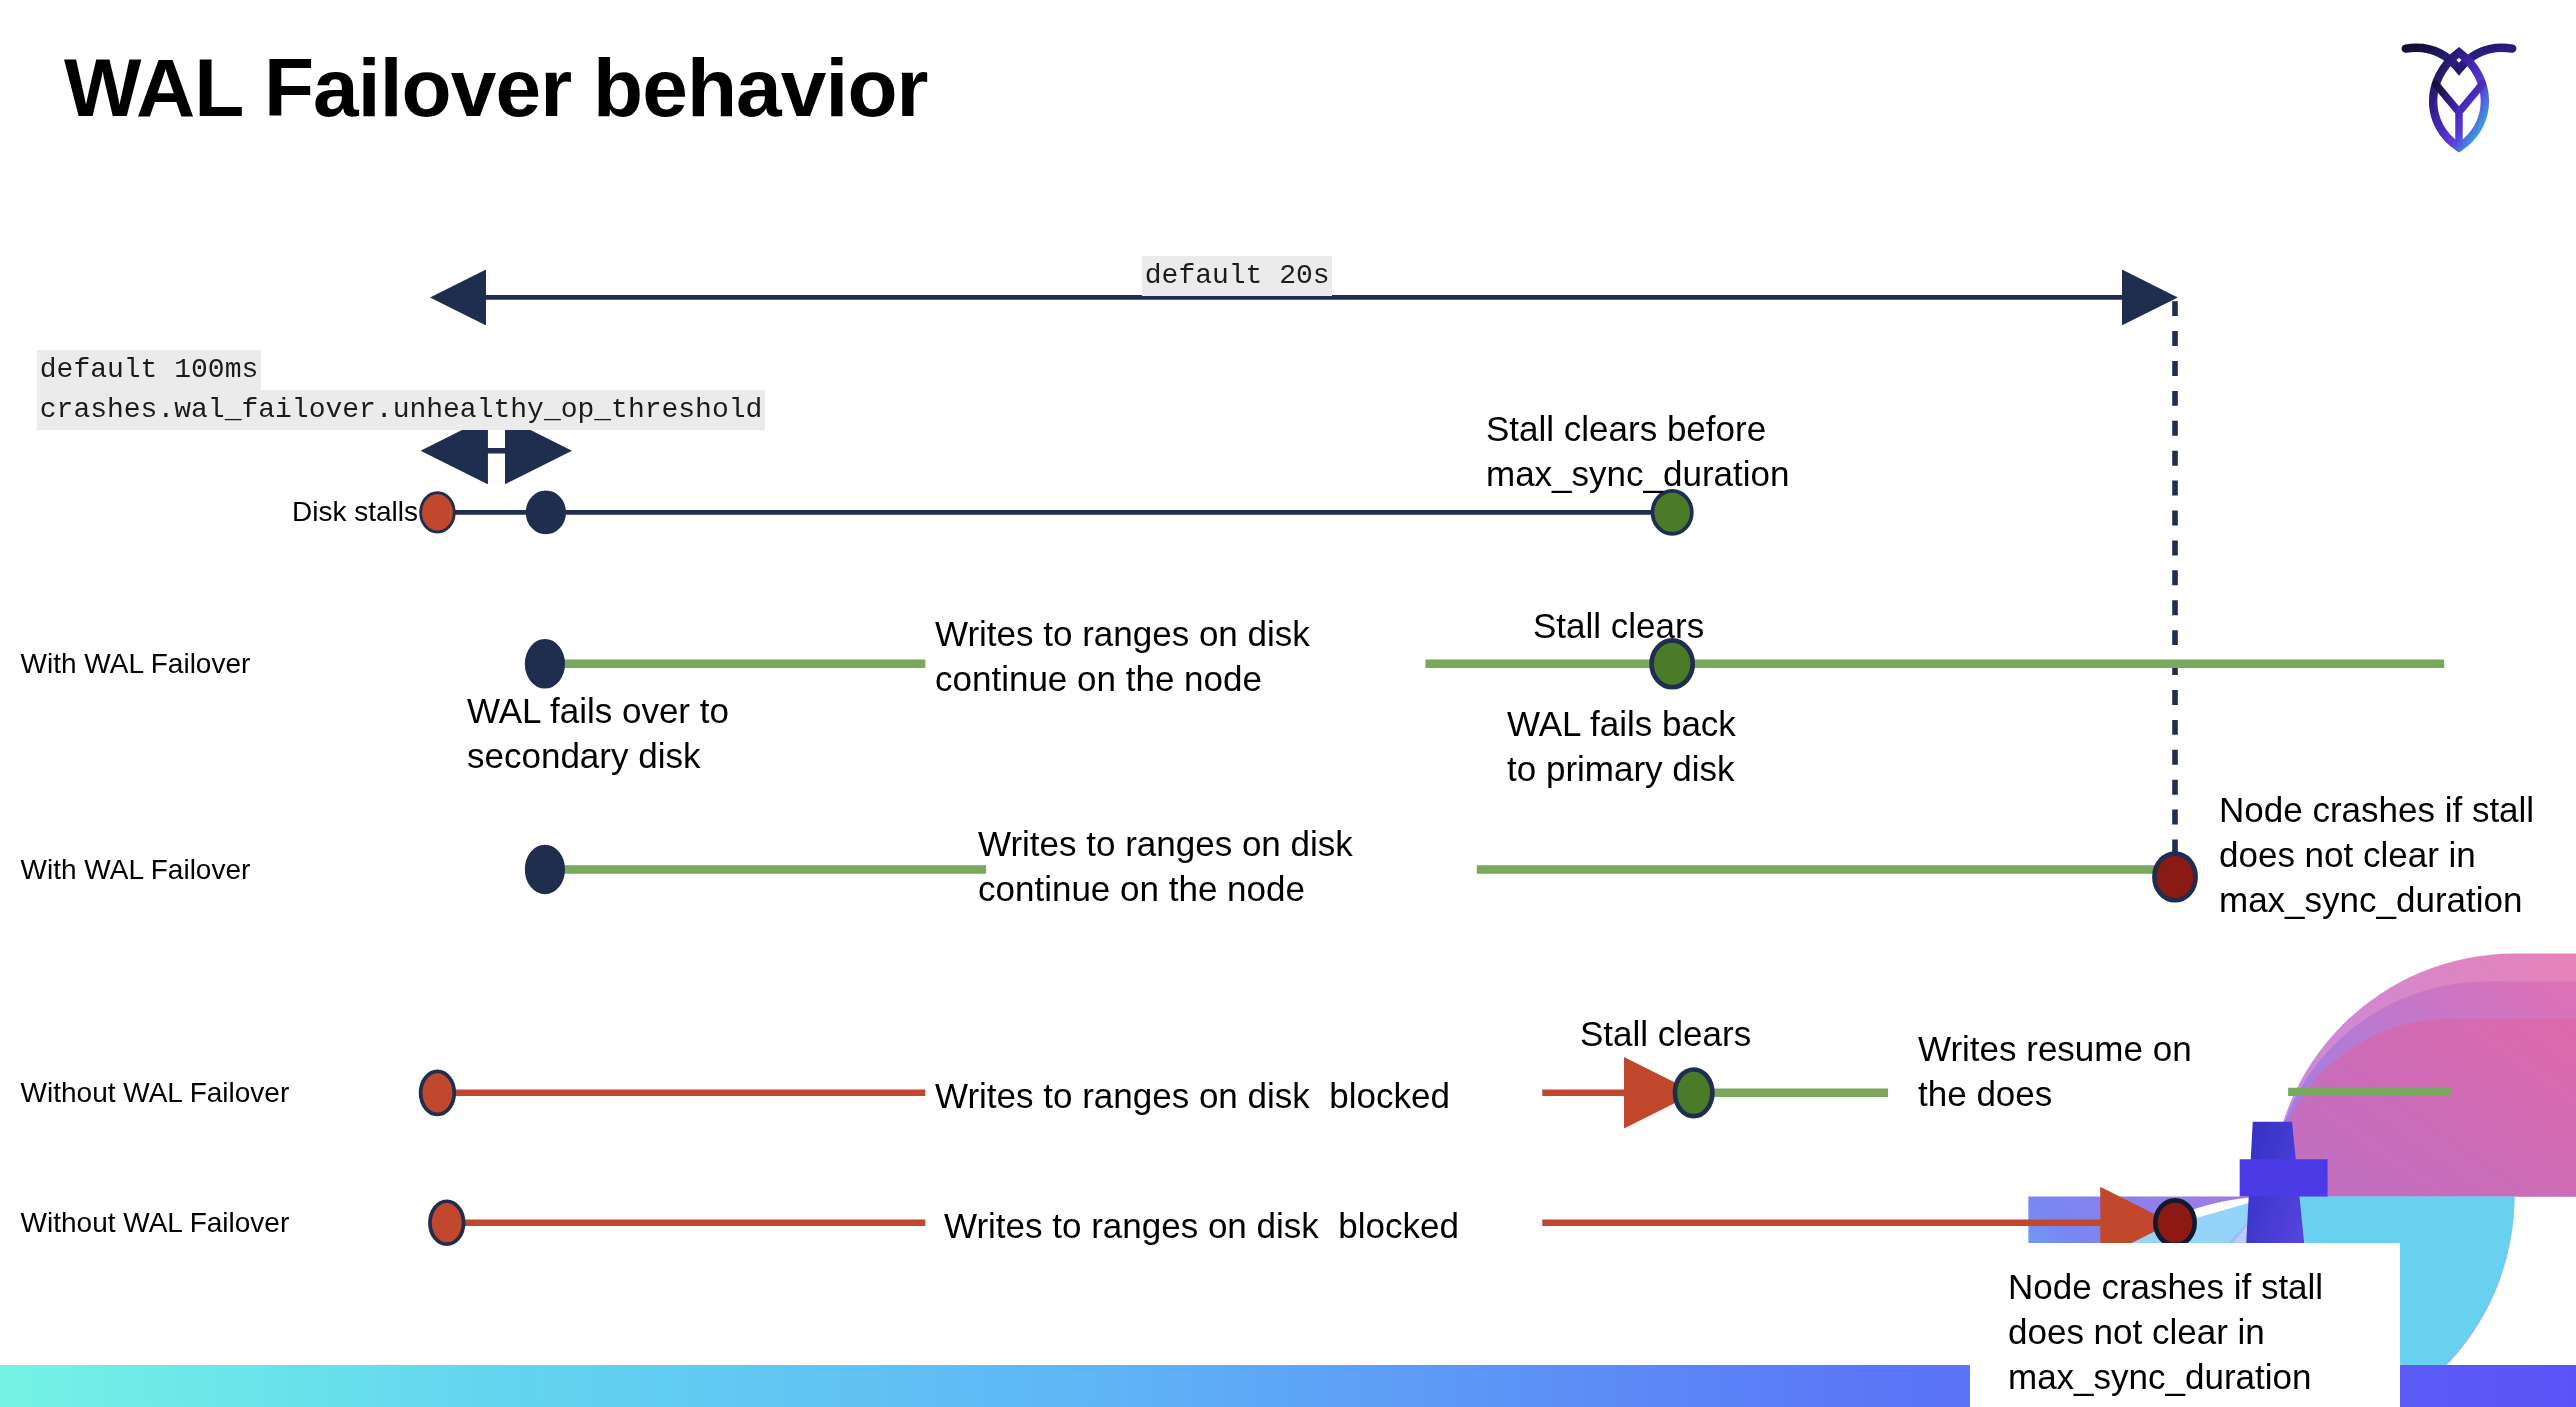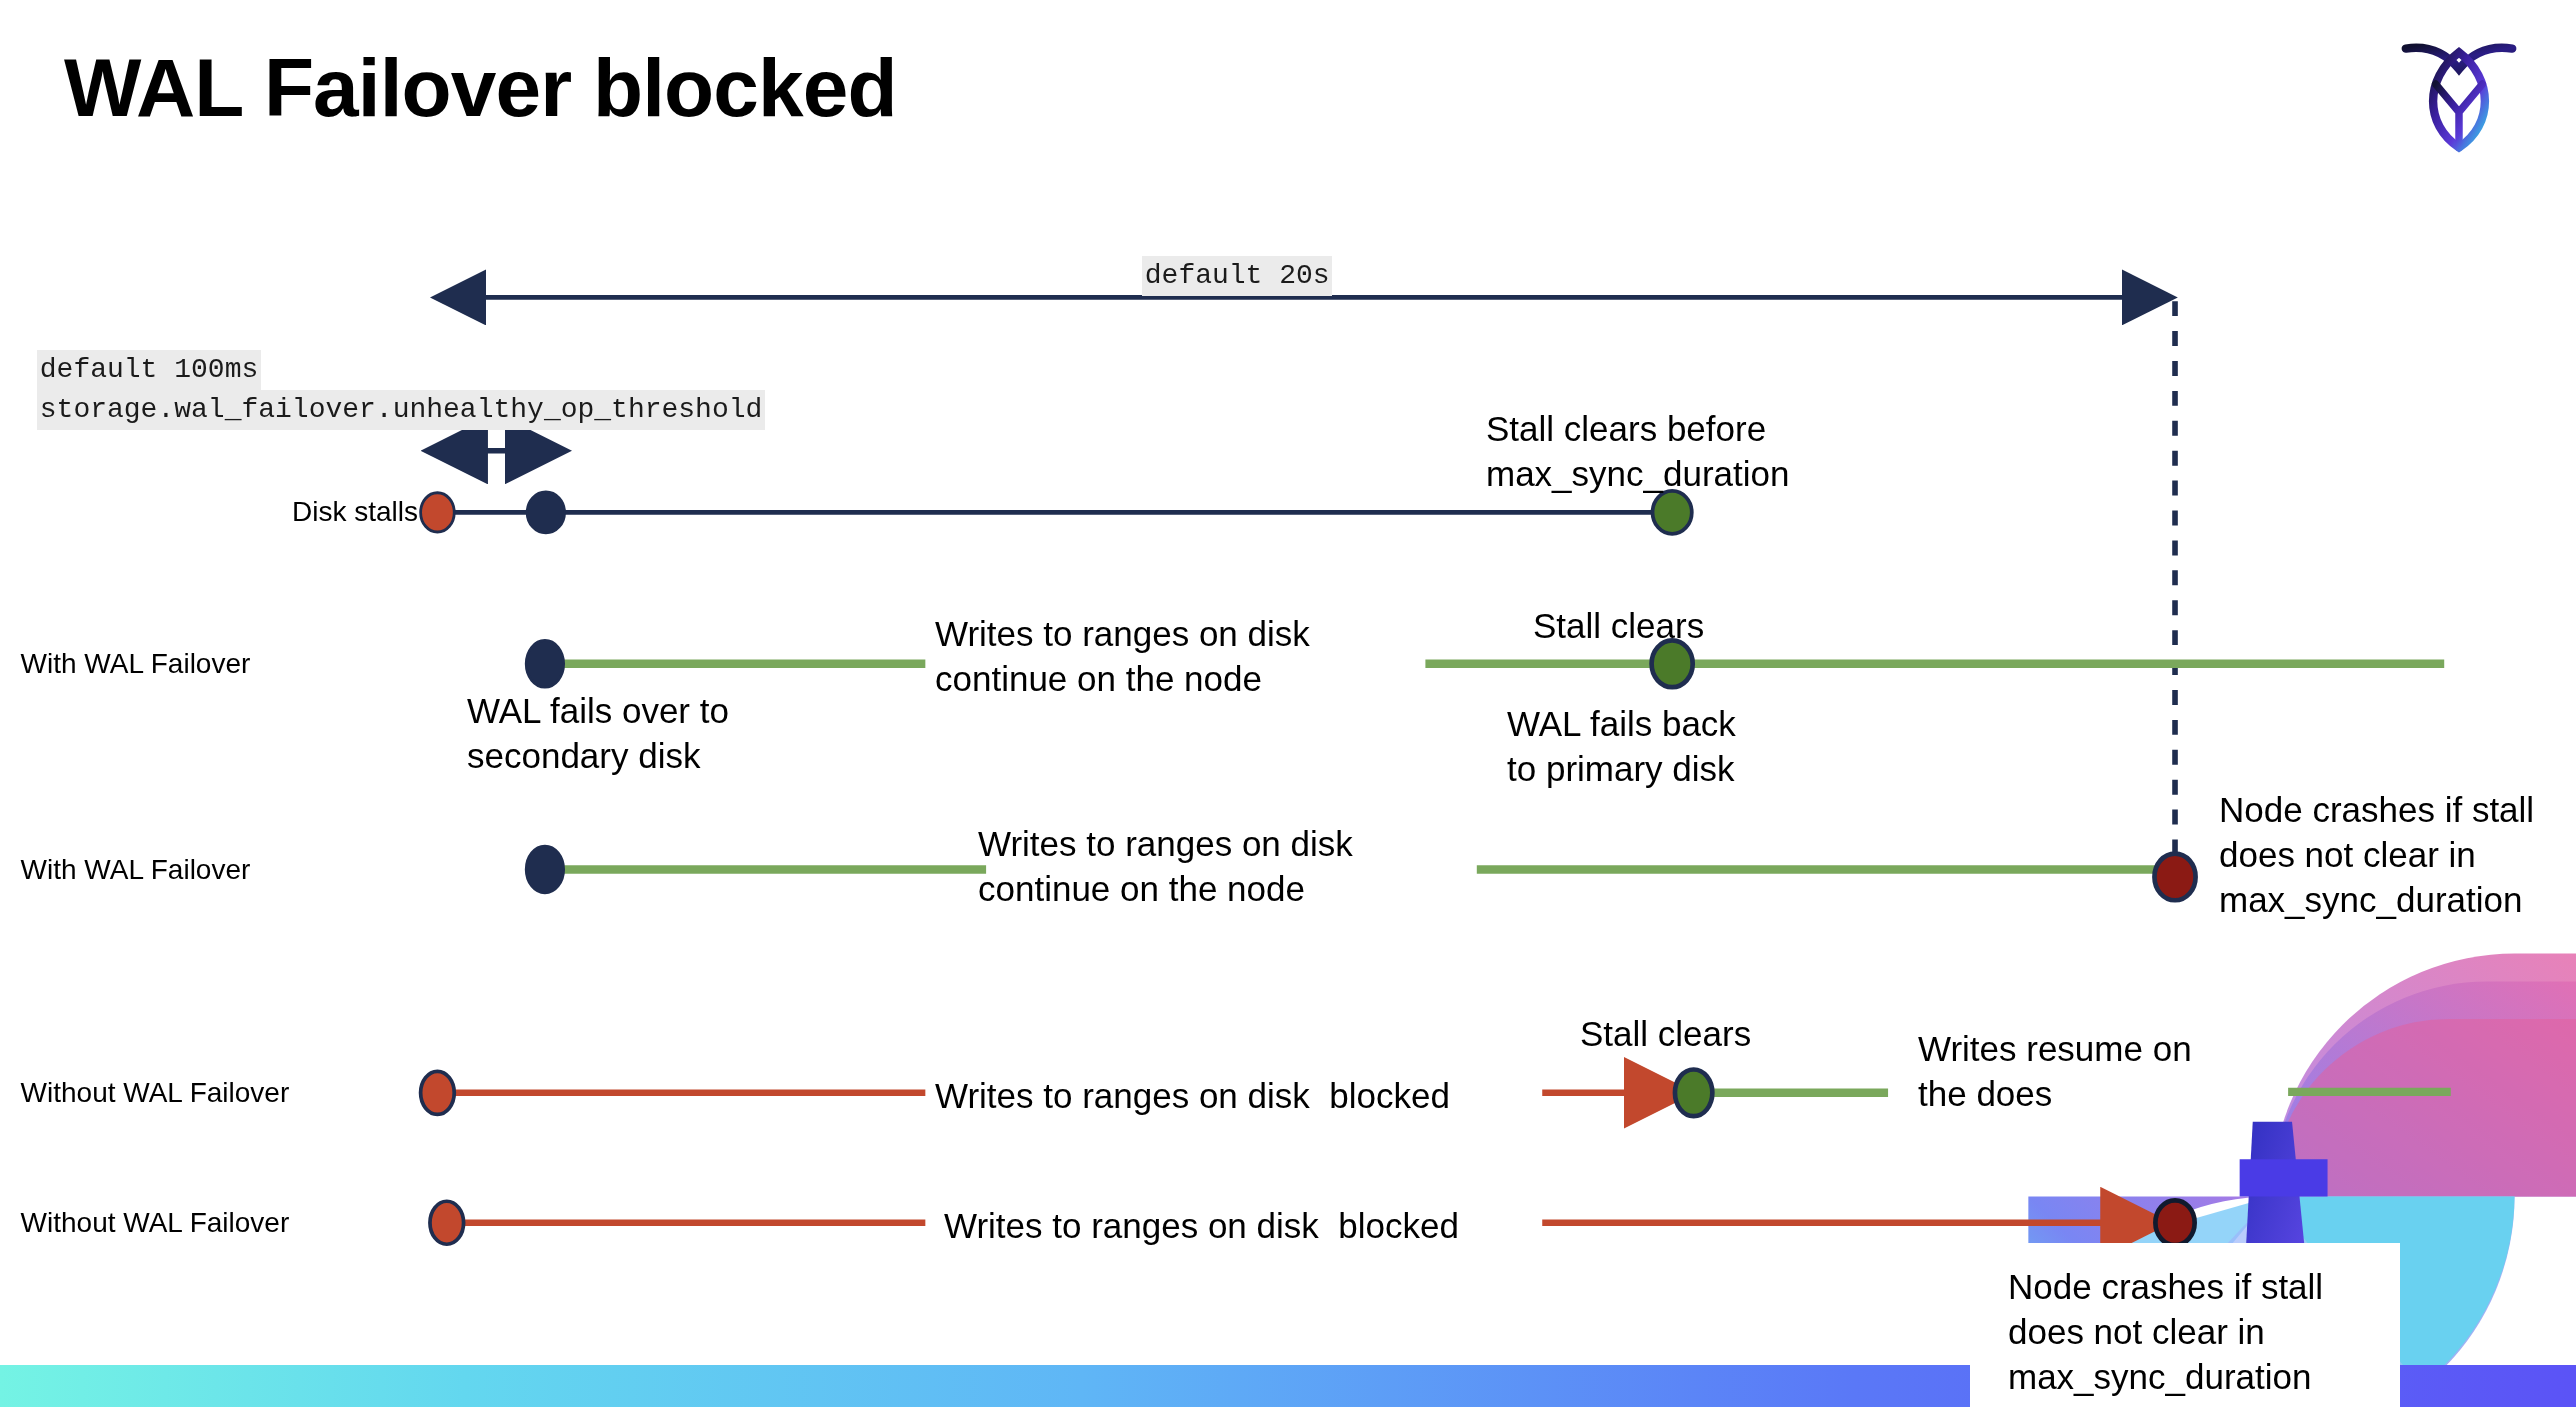--- a/index.html
+++ b/index.html
@@ -99,21 +99,21 @@
         <path d="M250 220 L292 220 L318 480 L236 480 Z" fill="url(#gD)"></path>
         <path d="M236 300 L330 300 L330 260 L236 260 Z" fill="#4a3be6"></path>
 
         <path d="M40 480 L96 390 L96 480 Z" fill="#57f0e6"></path>
       </g>
     </svg>
   </div>
 
   <div id="bottom-bar"></div>
 
-  <div id="slide-title">WAL Failover blocked</div>
+  <div id="slide-title">WAL Failover behavior</div>
 
   <div id="brand-logo">
     <svg width="140" height="131" viewBox="0 0 150 140" xmlns="http://www.w3.org/2000/svg">
       <defs>
         <linearGradient id="lg1" x1="0" y1="0" x2="1" y2="1">
           <stop offset="0" stop-color="#111133"></stop>
           <stop offset="0.35" stop-color="#3a1f9e"></stop>
           <stop offset="0.65" stop-color="#5b3ad8"></stop>
           <stop offset="1" stop-color="#2ad8e8"></stop>
         </linearGradient>
@@ -175,21 +175,21 @@
 
     <line x1="470" y1="1308" x2="990" y2="1308" stroke="#c2482d" stroke-width="7"></line>
     <line x1="1650" y1="1308" x2="2310" y2="1308" stroke="#c2482d" stroke-width="7" marker-end="url(#arrOrangeR)"></line>
     <ellipse cx="478" cy="1308" rx="18" ry="23" fill="#c2482d" stroke="#1f2d4f" stroke-width="4"></ellipse>
     <ellipse cx="2327" cy="1308" rx="21" ry="24" fill="#8b1a14" stroke="#111a2e" stroke-width="5"></ellipse>
   </svg>
 
   <div class="code-chip" style="left:1142px;top:256px;">default 20s</div>
 
   <div class="code-chip" style="left:37px;top:350px;">default 100ms</div>
-  <div class="code-chip" style="left:37px;top:390px;">storage.wal_failover.unhealthy_op_threshold</div>
+  <div class="code-chip" style="left:37px;top:390px;">crashes.wal_failover.unhealthy_op_threshold</div>
 
   <div class="row-label" style="left:222px;top:491px;width:196px;text-align:right;">Disk stalls</div>
 
   <div class="row-label" style="left:20.6px;top:643px;">With WAL Failover</div>
 
   <div class="row-label" style="left:20.6px;top:849px;">With WAL Failover</div>
 
   <div class="row-label" style="left:20.6px;top:1072px;">Without WAL Failover</div>
 
   <div class="row-label" style="left:20.6px;top:1202px;">Without WAL Failover</div>

